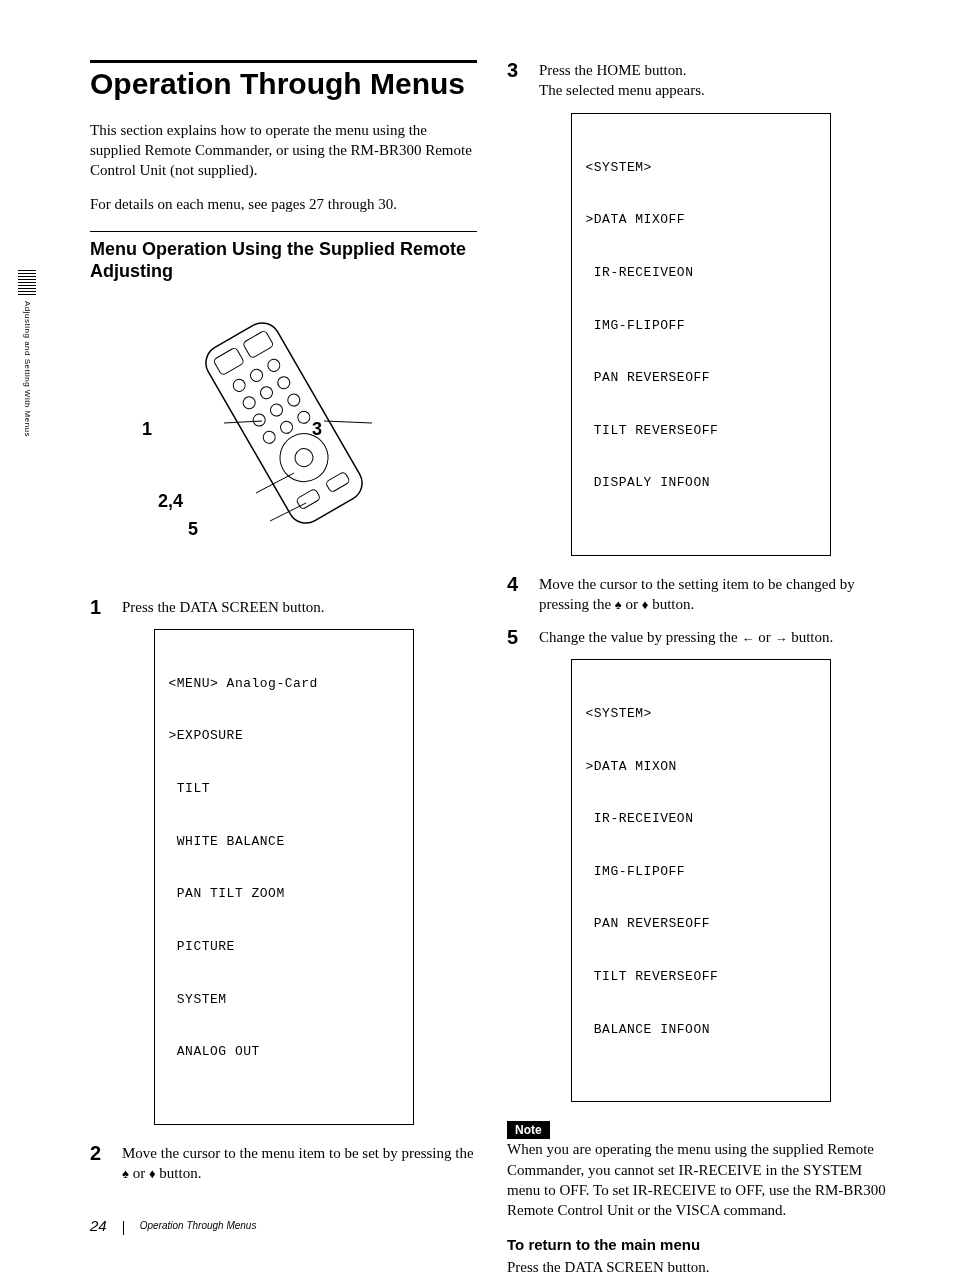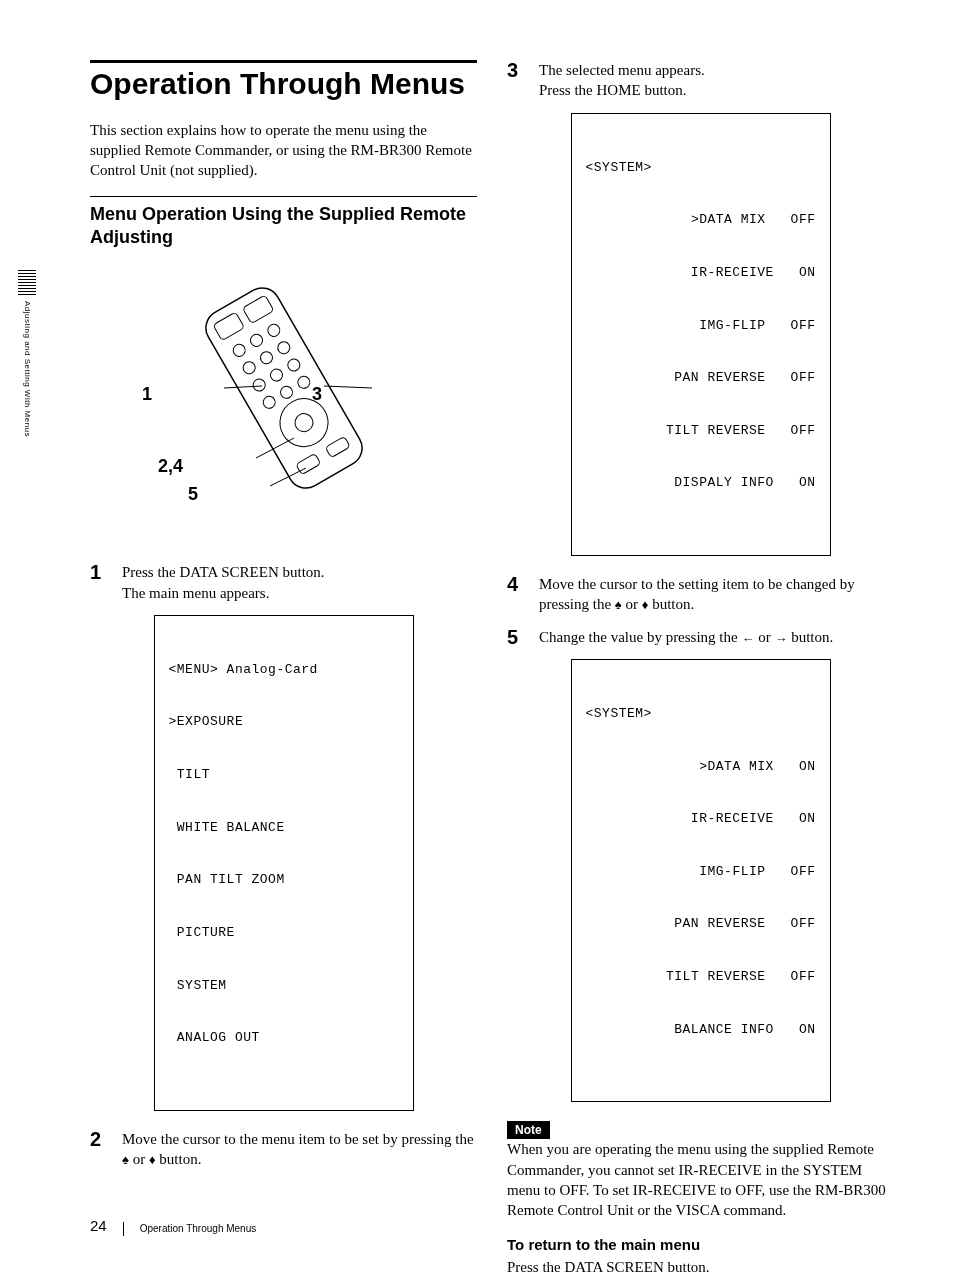--- a/index.html
+++ b/index.html
@@ -110,44 +110,44 @@
     margin: 12px auto 18px auto;
     padding: 10px 14px 28px 14px;
     font-family: "Courier New", monospace;
     font-size: 13px;
     line-height: 1.35;
     letter-spacing: 0.5px;
     white-space: pre;
   }
   .screen-row {
     display: flex;
-    justify-content: flex-end;
-    gap: 25px;
+    justify-content: flex-start;
   }
   .note-badge {
     display: inline-block;
     background: #000;
     color: #fff;
     font-family: Arial, Helvetica, sans-serif;
     font-weight: bold;
     font-size: 12px;
     padding: 2px 8px;
   }
   .arrow {
     font-family: Arial, sans-serif;
     font-size: 13px;
   }
   .footer {
     position: absolute;
     bottom: 40px;
     left: 90px;
     display: flex;
-    align-items: flex-end;
+    align-items: center;
     gap: 12px;
     font-family: Arial, Helvetica, sans-serif;
+    font-style: italic;
   }
   .footer-page {
     font-size: 15px;
   }
   .footer-divider {
     border-left: 1px solid #000;
     height: 14px;
     margin: 0 4px;
     position: relative;
     top: 2px;
@@ -178,20 +178,21 @@
   </div>
   <div class="side-text">Adjusting and Setting With Menus</div>
 </div>
 
 <div class="page">
 
   <div class="col">
     <div class="rule-heavy"></div>
     <h1>Operation Through Menus</h1>
     <p class="body-text">This section explains how to operate the menu using the supplied Remote Commander, or using the RM-BR300 Remote Control Unit (not supplied).</p>
+    <p class="body-text">For details on each menu, see pages 27 through 30.</p>
 
     <div class="rule-thin"></div>
     <h2>Menu Operation Using the Supplied Remote Adjusting</h2>
 
     <div class="remote-figure">
       <svg width="260" height="260" viewBox="0 0 260 260">
         <g transform="translate(130,120) rotate(-30)">
           <rect x="-40" y="-100" width="80" height="200" rx="18" ry="18" fill="#fff" stroke="#000" stroke-width="1.5"></rect>
           <rect x="-30" y="-90" width="26" height="18" rx="4" fill="none" stroke="#000"></rect>
           <rect x="4" y="-90" width="26" height="18" rx="4" fill="none" stroke="#000"></rect>
@@ -223,21 +224,20 @@
         <span class="callout" style="position:absolute; left:222px; top:-148px;">3</span>
         <span class="callout" style="position:absolute; left:68px; top:-76px;">2,4</span>
         <span class="callout" style="position:absolute; left:98px; top:-48px;">5</span>
       </div>
     </div>
 
     <div class="step">
       <div class="step-num">1</div>
       <div class="step-body">
         <div>Press the DATA SCREEN button.</div>
-        <div>The main menu appears.</div>
       </div>
     </div>
 
     <div class="screen-box">
       <div>&lt;MENU&gt; Analog-Card</div>
       <div>&gt;EXPOSURE</div>
       <div> TILT</div>
       <div> WHITE BALANCE</div>
       <div> PAN TILT ZOOM</div>
       <div> PICTURE</div>
@@ -248,22 +248,22 @@
     <div class="step">
       <div class="step-num">2</div>
       <div class="step-body">Move the cursor to the menu item to be set by pressing the <span class="arrow">♠</span> or <span class="arrow">♦</span> button.</div>
     </div>
   </div>
 
   <div class="col">
     <div class="step">
       <div class="step-num">3</div>
       <div class="step-body">
+        <div>Press the HOME button.</div>
         <div>The selected menu appears.</div>
-        <div>Press the HOME button.</div>
       </div>
     </div>
 
     <div class="screen-box">
       <div>&lt;SYSTEM&gt;</div>
       <div class="screen-row"><span>&gt;DATA MIX</span><span>OFF</span></div>
       <div class="screen-row"><span> IR-RECEIVE</span><span>ON</span></div>
       <div class="screen-row"><span> IMG-FLIP</span><span>OFF</span></div>
       <div class="screen-row"><span> PAN REVERSE</span><span>OFF</span></div>
       <div class="screen-row"><span> TILT REVERSE</span><span>OFF</span></div>

